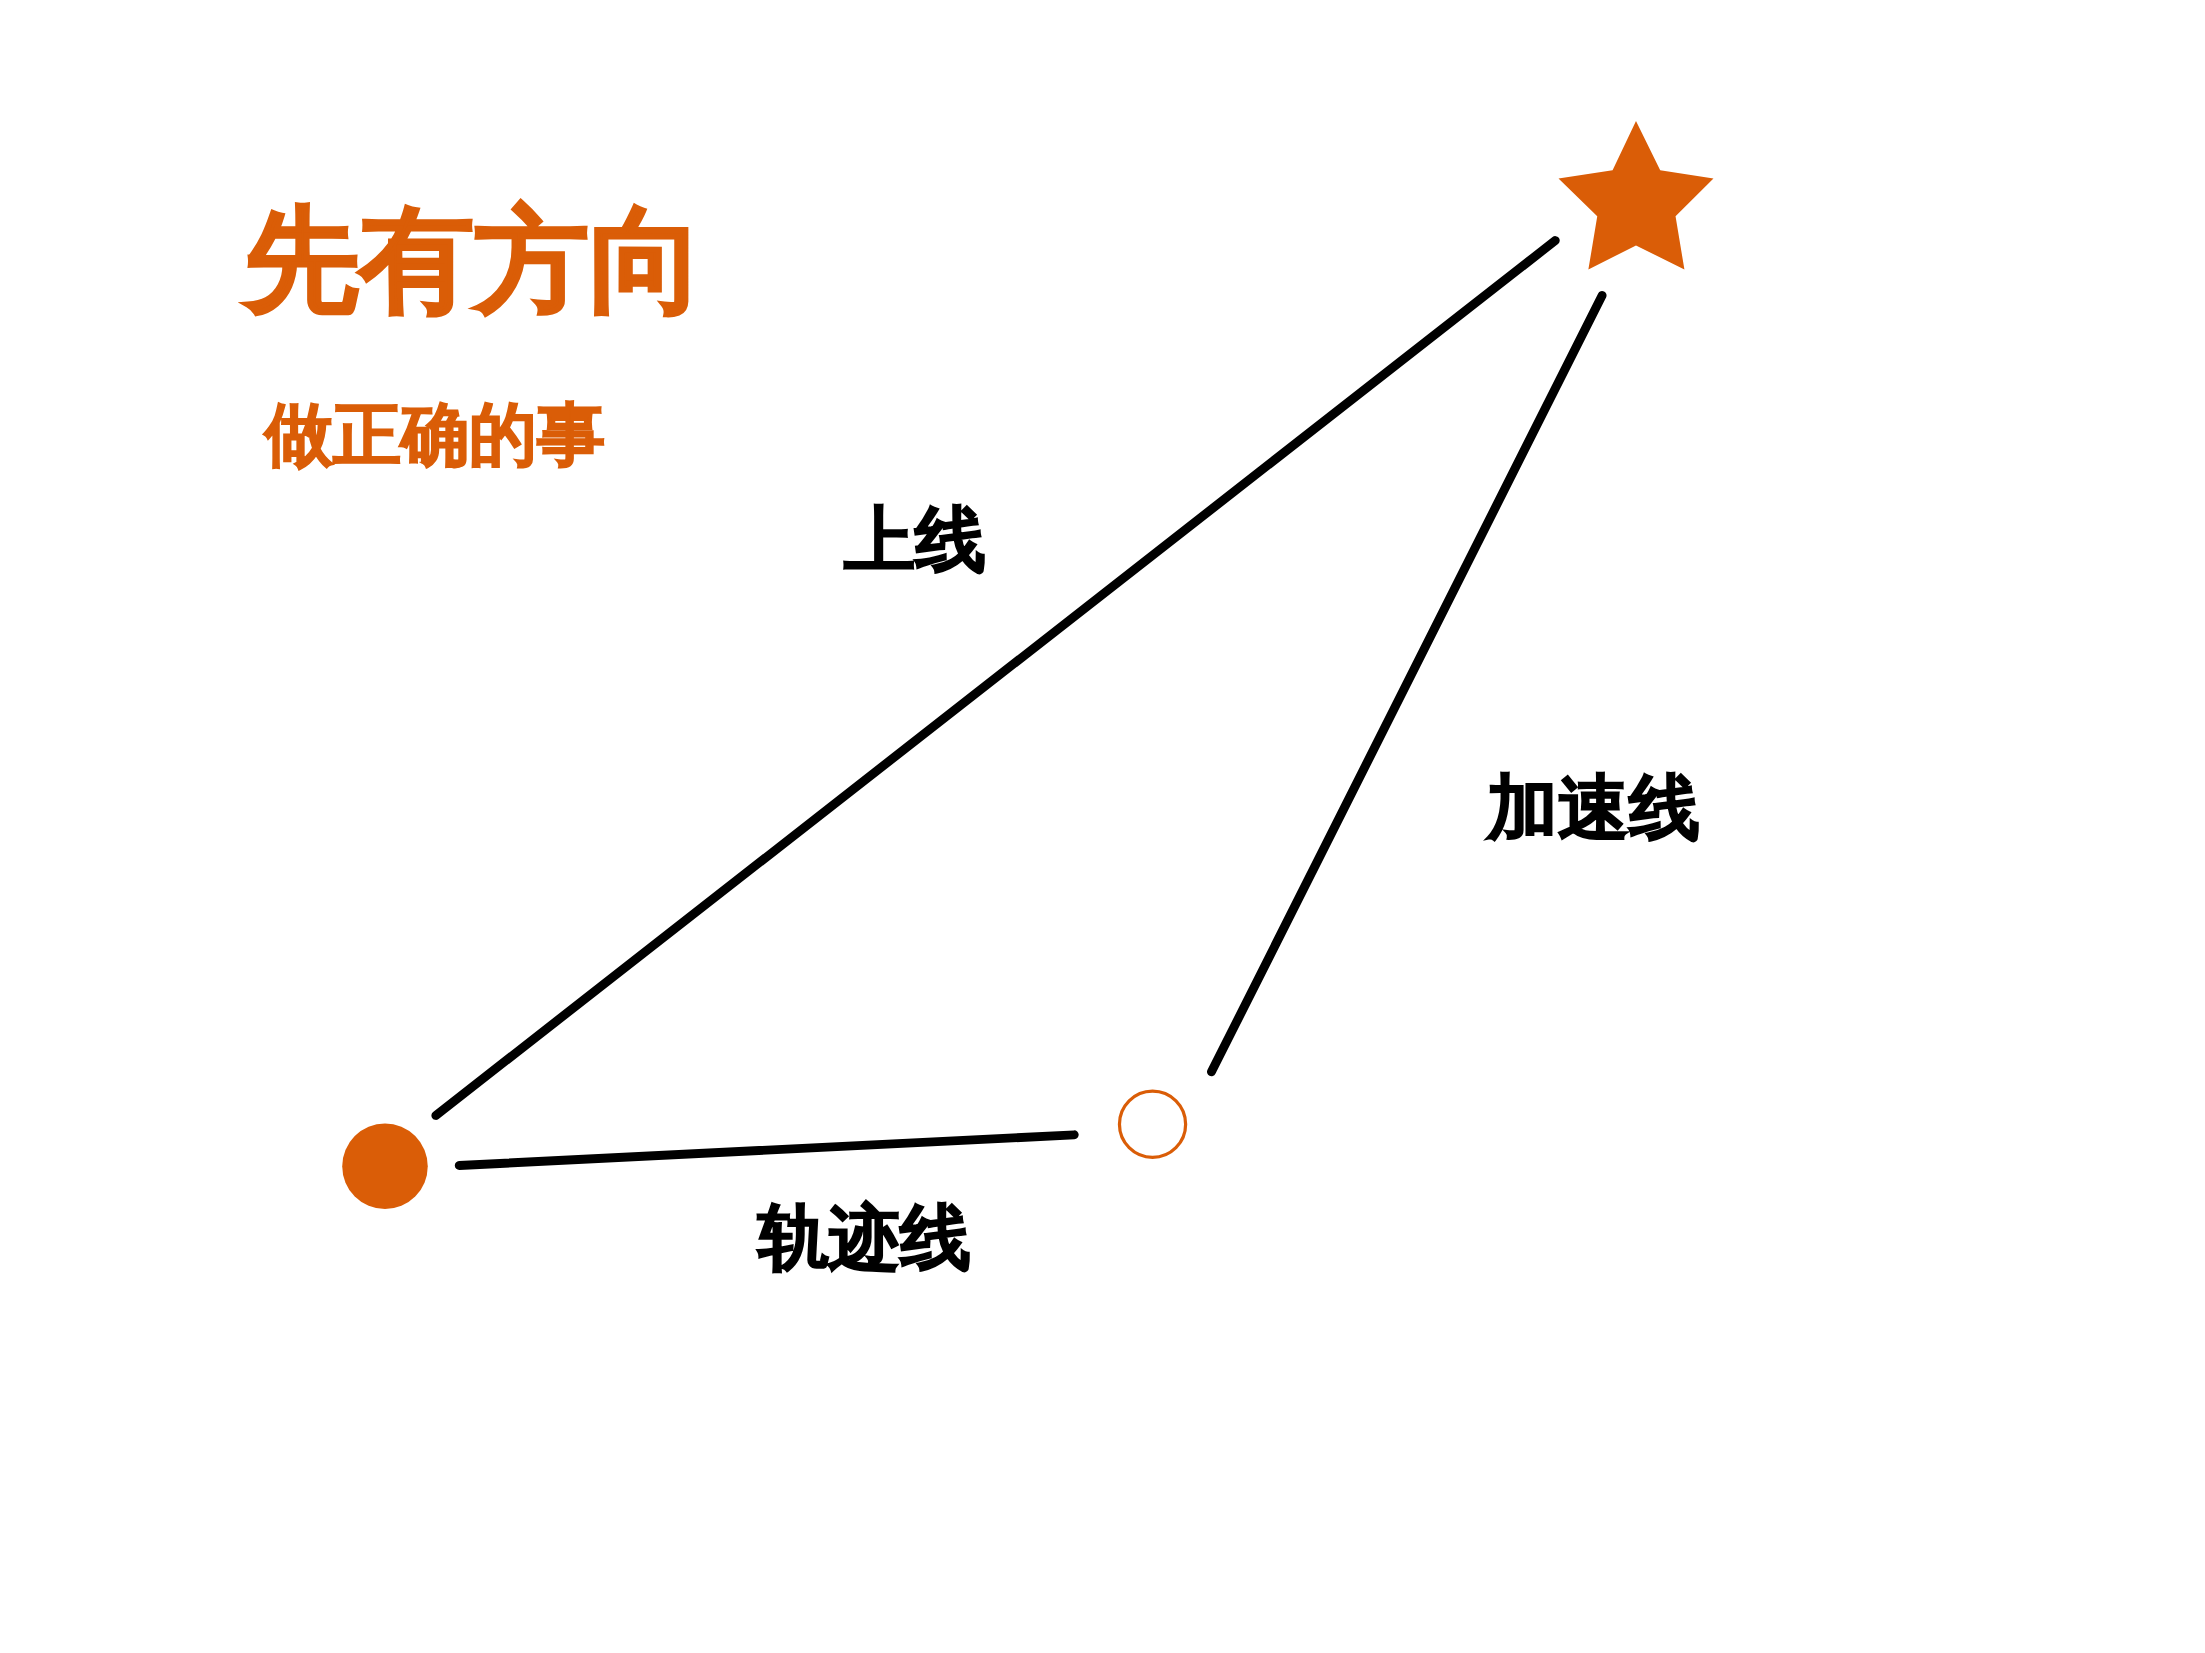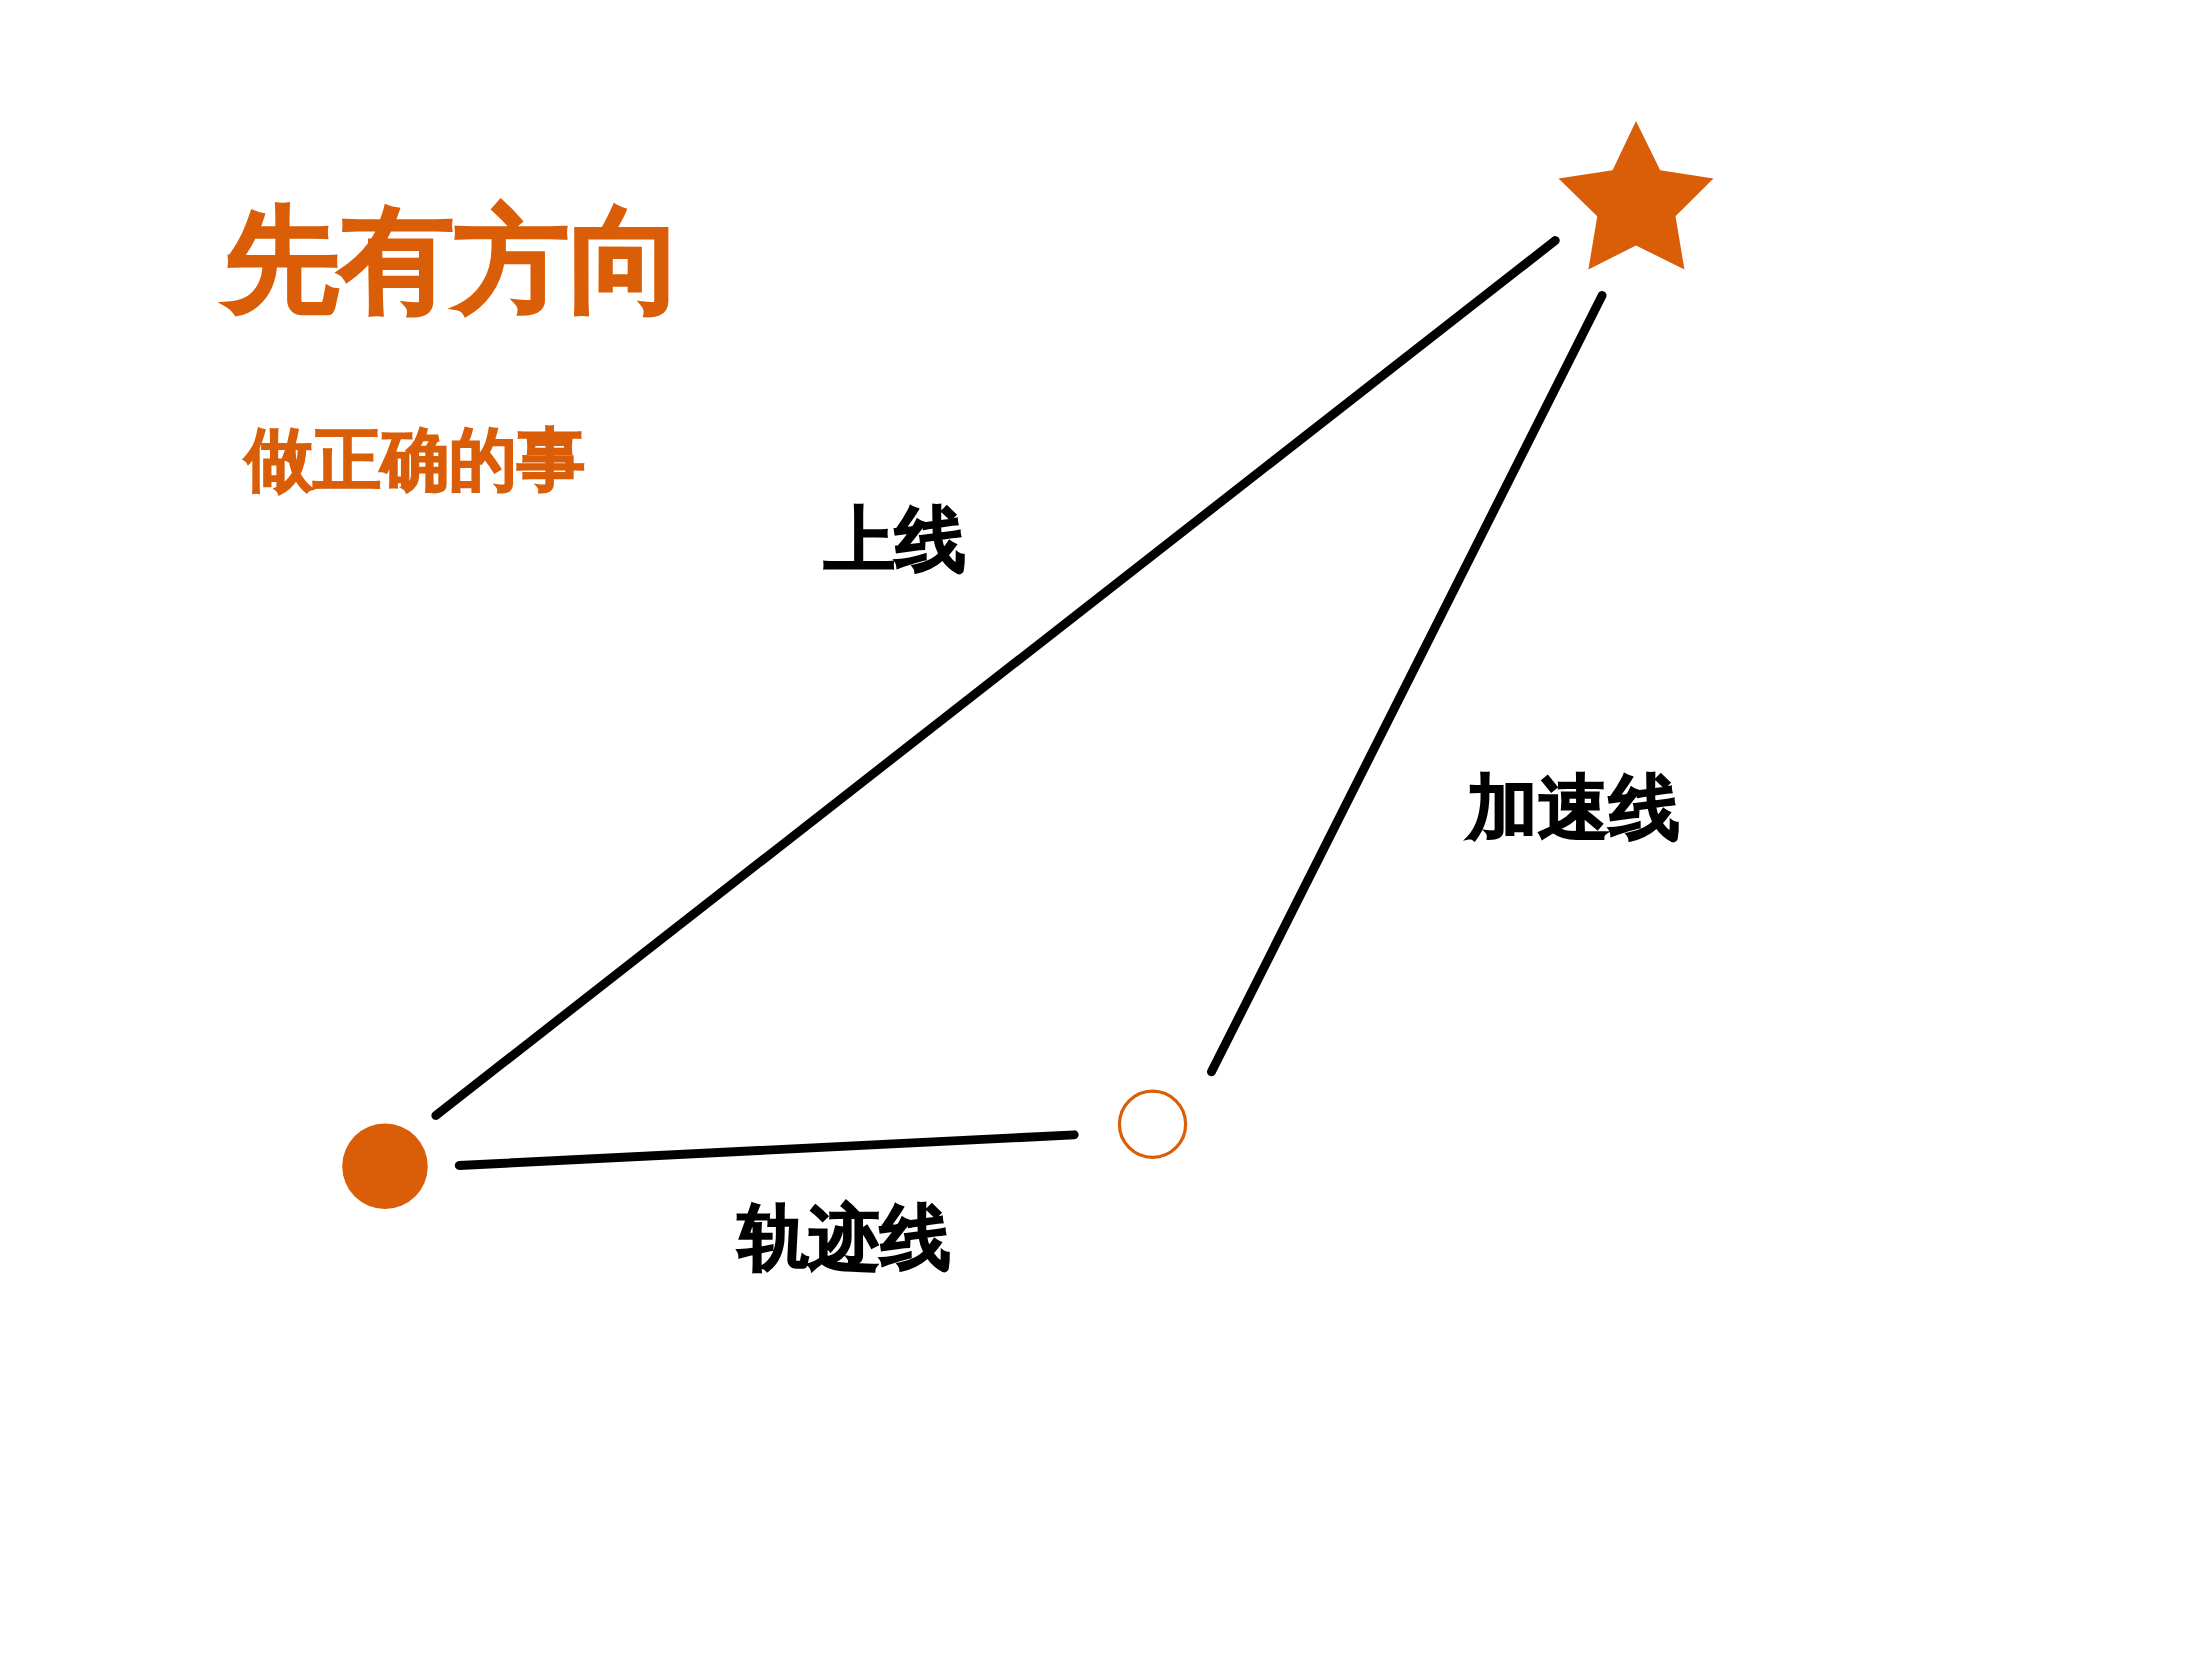--- a/index.html
+++ b/index.html
@@ -19,31 +19,32 @@
       left: 0; top: 0;
       width: 2205px;
       height: 1653px;
     }
     .label {
       position: absolute;
       font-weight: 900;
       white-space: nowrap;
       line-height: 1;
       letter-spacing: 0;
+      margin-left: 20px;
     }
     .title {
       left: 224px;
       top: 203px;
       font-size: 115px;
       color: #DA5D07;
       -webkit-text-stroke: 2.4px #DA5D07;
     }
     .subtitle {
       left: 245px;
-      top: 426px;
+      top: 401px;
       font-size: 68px;
       color: #DA5D07;
       -webkit-text-stroke: 1.6px #DA5D07;
     }
     .edge-label {
       color: #000000;
       font-size: 71px;
       -webkit-text-stroke: 1.6px #000000;
     }
     .lbl-upper { left: 824px; top: 504px; text-align: right; }

